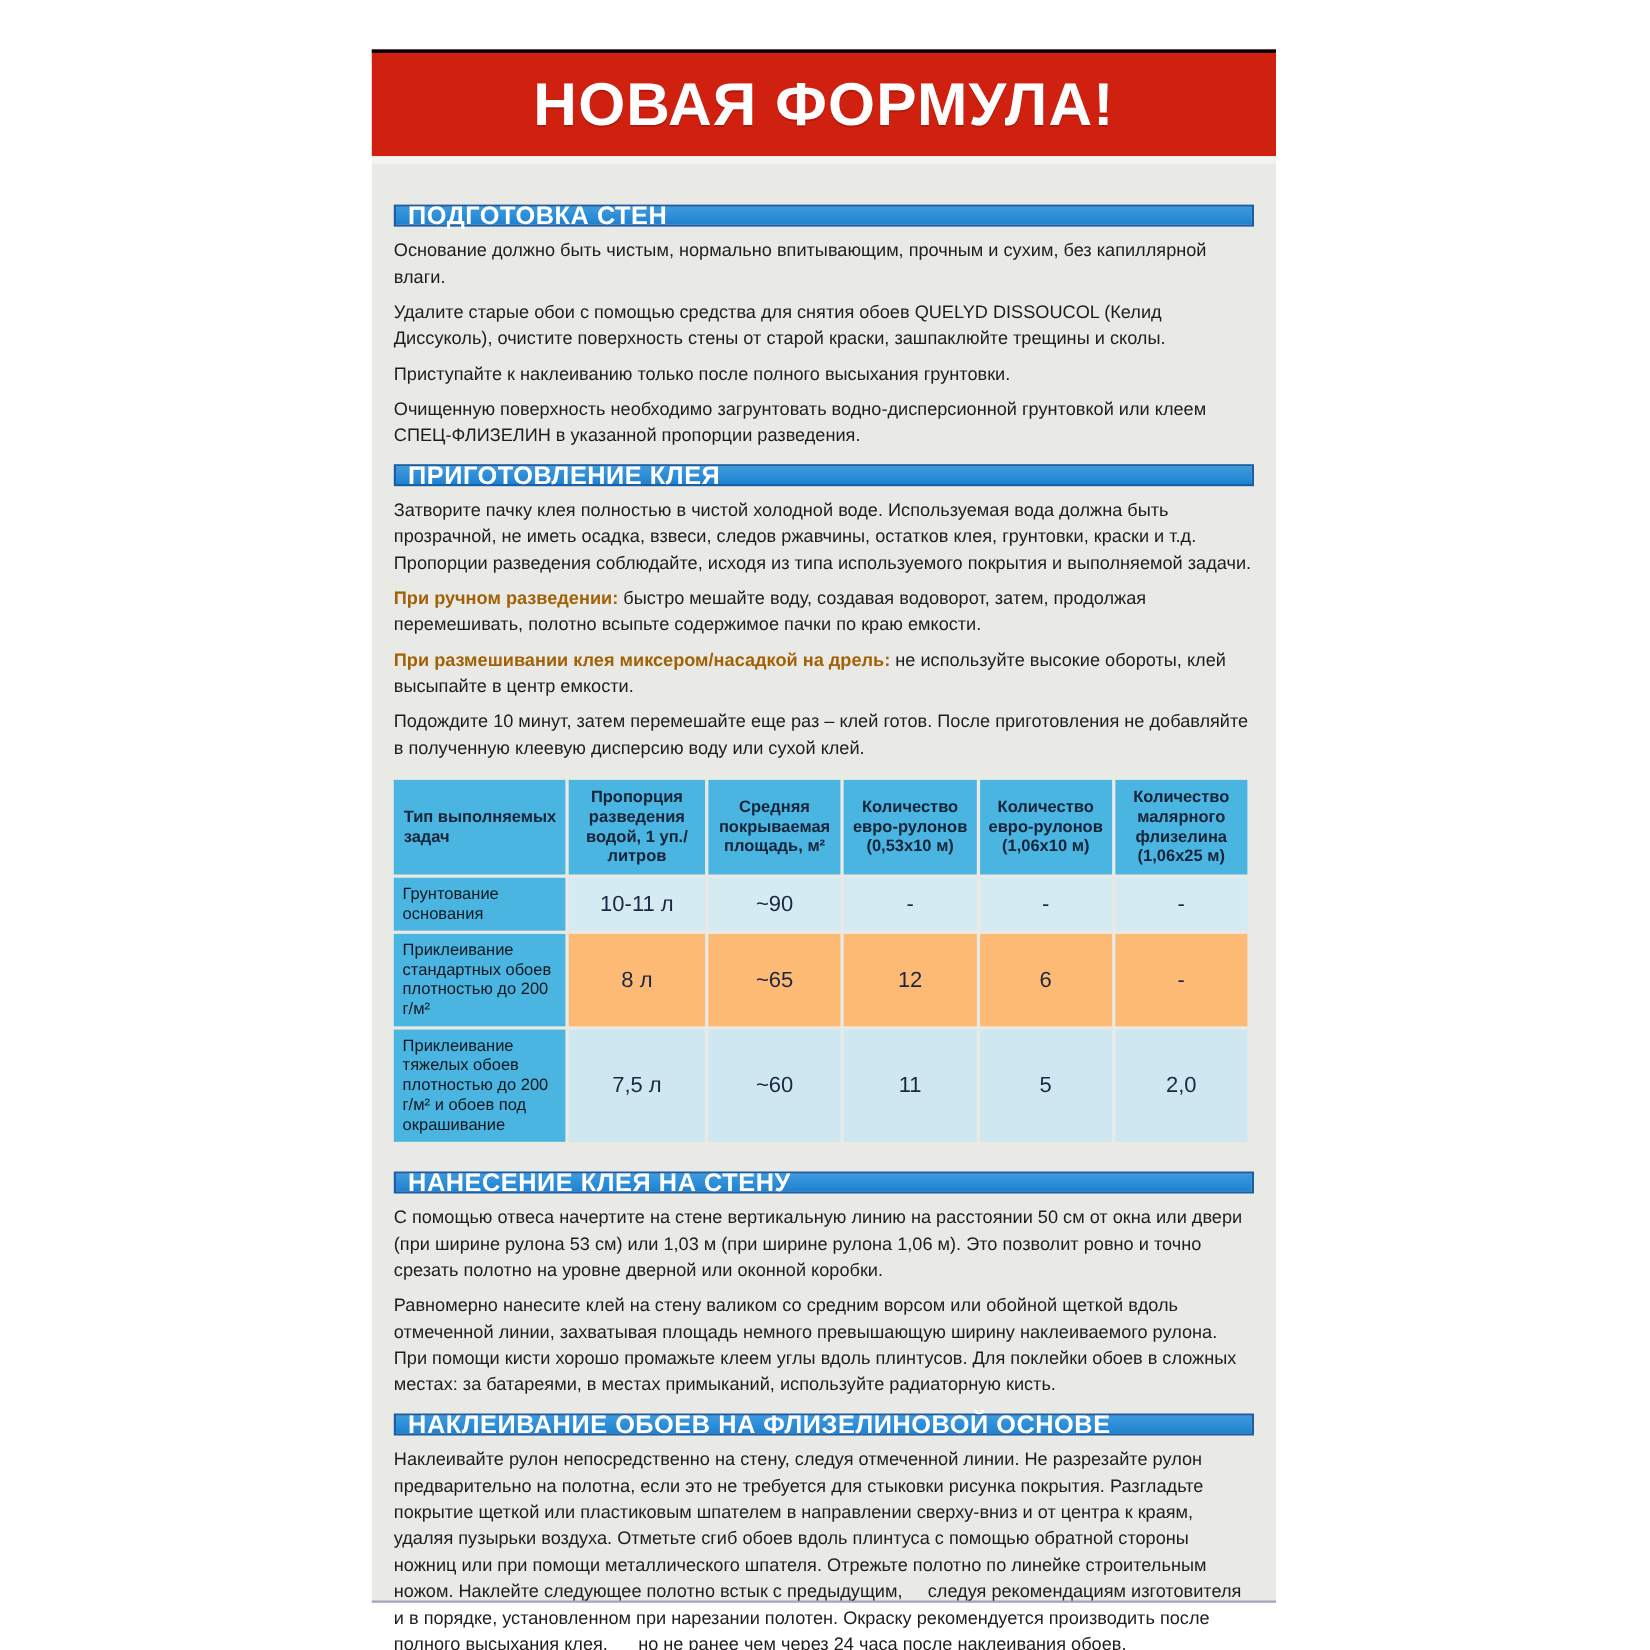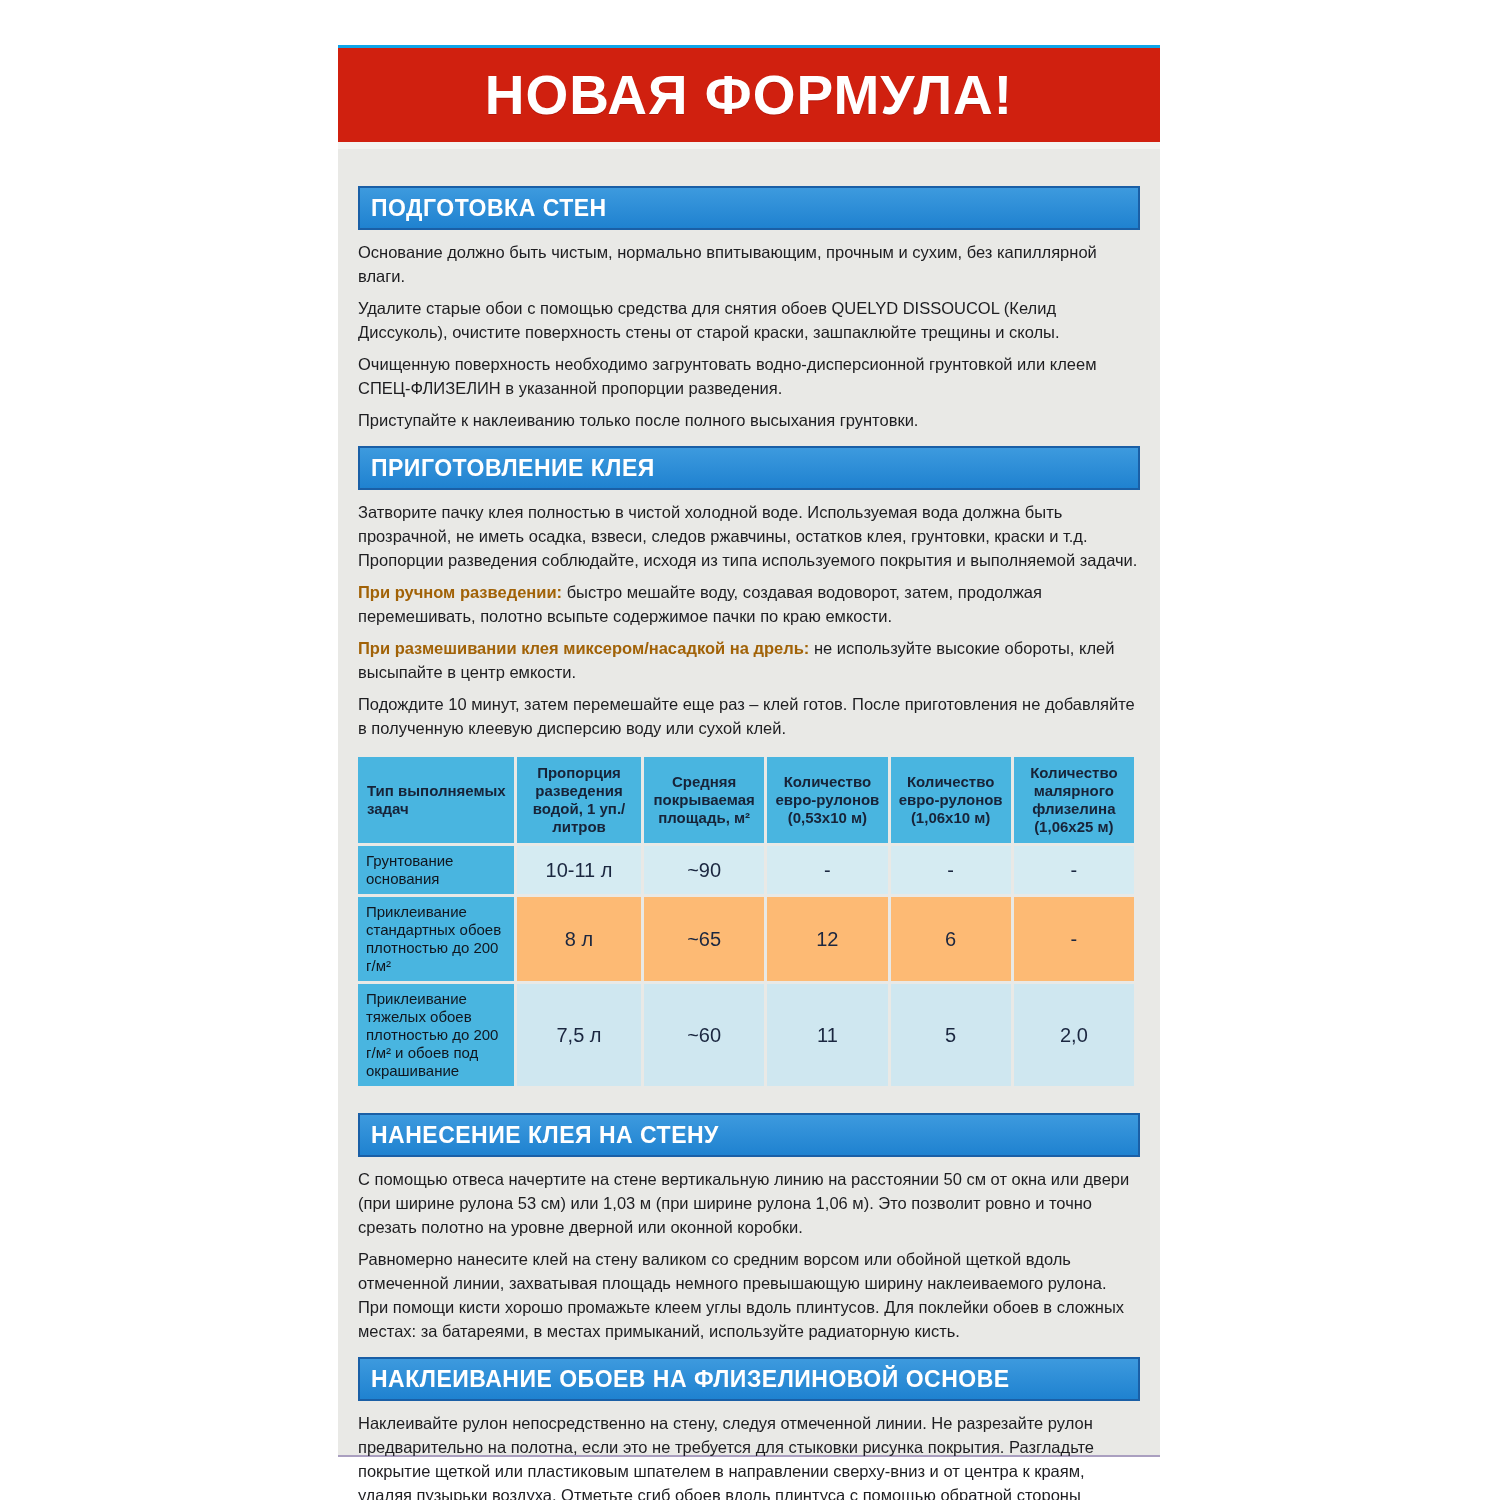--- a/index.html
+++ b/index.html
@@ -6,31 +6,31 @@
   body{
     width:1500px;height:1500px;background:#ffffff;position:relative;
     font-family:"Liberation Sans","DejaVu Sans",sans-serif;
     -webkit-font-smoothing:antialiased;
   }
   .card{
     position:absolute;left:338px;top:45px;width:822px;height:1412px;
     background:#e9e9e6;border-bottom:2px solid #aa9fc0;box-sizing:border-box;
   }
   .banner{
-    height:97px;background:#d0200f;border-top:3px solid #0ea5e9;
+    height:97px;background:#d0200f;border-top:3px solid #000000;
     display:flex;align-items:center;justify-content:center;box-sizing:border-box;
   }
   .banner-title{
     color:#ffffff;font-size:55px;font-weight:bold;letter-spacing:1px;
     text-shadow:0 1px 0 rgba(120,10,5,.35);white-space:nowrap;
   }
   .banner-sep{height:7px;background:#f3f3f0;}
   .content{padding:37px 20px 0 20px;}
   .sec-heading{
-    height:44px;margin:14px 0 10px 0;box-sizing:border-box;
+    height:20px;margin:14px 0 10px 0;box-sizing:border-box;
     background:linear-gradient(#3d9ade,#1f82d0);
     border:2px solid #1a5fa6;
     display:flex;align-items:center;padding-left:11px;
   }
   .sec-heading:first-child{margin-top:0;}
   .sec-heading span{
     color:#ffffff;font-weight:bold;font-size:23px;letter-spacing:.5px;white-space:nowrap;
   }
   p.body-text{
     margin:8px 0;font-size:16.5px;line-height:24px;color:#1d1d20;
@@ -70,22 +70,22 @@
   </div>
   <div class="banner-sep"></div>
 
   <div class="content">
 
     <div class="sec-heading">
       <span>ПОДГОТОВКА СТЕН</span>
     </div>
     <p class="body-text">Основание должно быть чистым, нормально впитывающим, прочным и сухим, без капиллярной влаги.</p>
     <p class="body-text">Удалите старые обои с помощью средства для снятия обоев QUELYD DISSOUCOL (Келид Диссуколь), очистите поверхность стены от старой краски, зашпаклюйте трещины и сколы.</p>
+    <p class="body-text">Приступайте к наклеиванию только после полного высыхания грунтовки.</p>
     <p class="body-text">Очищенную поверхность необходимо загрунтовать водно-дисперсионной грунтовкой или клеем СПЕЦ-ФЛИЗЕЛИН в указанной пропорции разведения.</p>
-    <p class="body-text">Приступайте к наклеиванию только после полного высыхания грунтовки.</p>
 
     <div class="sec-heading">
       <span>ПРИГОТОВЛЕНИЕ КЛЕЯ</span>
     </div>
     <p class="body-text">Затворите пачку клея полностью в чистой холодной воде. Используемая вода должна быть прозрачной, не иметь осадка, взвеси, следов ржавчины, остатков клея, грунтовки, краски и т.д. Пропорции разведения соблюдайте, исходя из типа используемого покрытия и выполняемой задачи.</p>
     <p class="body-text"><strong>При ручном разведении:</strong><span> быстро мешайте воду, создавая водоворот, затем, продолжая перемешивать, полотно всыпьте содержимое пачки по краю емкости.</span></p>
     <p class="body-text"><strong>При размешивании клея миксером/насадкой на дрель:</strong><span> не используйте высокие обороты, клей высыпайте в центр емкости.</span></p>
     <p class="body-text">Подождите 10 минут, затем перемешайте еще раз – клей готов. После приготовления не добавляйте в полученную клеевую дисперсию воду или сухой клей.</p>
 
     <table class="dilution">

